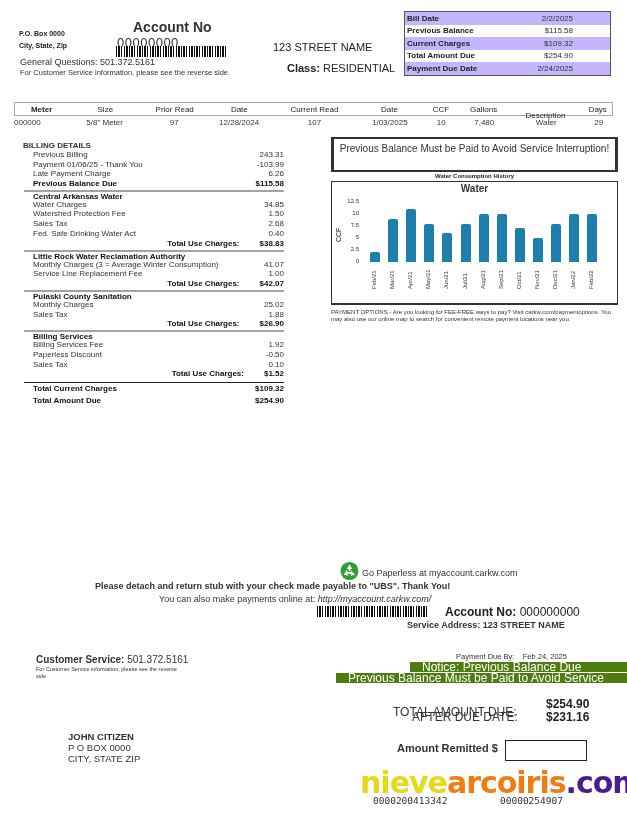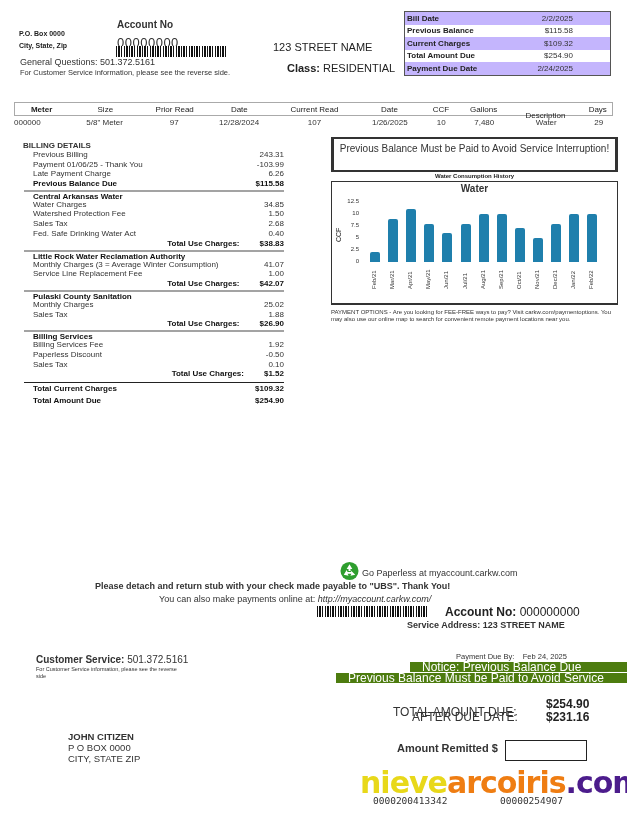--- a/index.html
+++ b/index.html
@@ -3,21 +3,21 @@
 <meta charset="utf-8">
 <style>
   * { box-sizing: border-box; margin: 0; padding: 0; }
   body { width: 627px; height: 813px; background: #fff; font-family: "Liberation Sans", sans-serif; color: #222; position: relative; overflow: hidden; }
   .abs { position: absolute; }
   .bold { font-weight: bold; }
   .barcode { background: repeating-linear-gradient(90deg,#111 0 1px,#fff 1px 2px,#111 2px 4px,#fff 4px 5px,#111 5px 6px,#fff 6px 8px,#111 8px 9px,#fff 9px 10px,#111 10px 12px,#fff 12px 13px); }
 
   
   .po { font-size: 7px; font-weight: bold; }
-  .acct-label { font-size: 10px; font-weight: bold; color:#333; }
+  .acct-label { font-size: 14px; font-weight: bold; color:#333;margin-left:16px; }
   .acct-num { font-size: 13px; color:#333; letter-spacing: 0.5px; }
   .gen-q { font-size: 9px; color:#333; }
   .cs-note { font-size: 7.5px; color:#333; }
   .street { font-size: 11px; color:#222; }
   .class-lbl { font-size: 11px; color:#222; }
 
   
   .summary { left: 404px; top: 11px; width: 207px; border: 1px solid #555; }
   .summary .row { display: flex; justify-content: space-between; font-size: 8px; padding: 1px 3px 1px 2px; height: 12.5px; align-items: center; }
   .summary .row.gray { background: #c4b5fd; }
@@ -130,21 +130,21 @@
       <div class="c" style="width: 80px; margin-top: 12px;">Description</div>
       <div class="c" style="width: 30px;">Days</div>
     </div>
   <div id="meter-rows">
       <div class="rw">
         <div class="c" style="width: 56px; text-align: left; padding-left: 0px;">000000</div>
         <div class="c" style="width: 78px;">5/8" Meter</div>
         <div class="c" style="width: 68px;">97</div>
         <div class="c" style="width: 68px;">12/28/2024</div>
         <div class="c" style="width: 90px;">107</div>
-        <div class="c" style="width: 68px;">1/26/2025</div>
+        <div class="c" style="width: 68px;">1/03/2025</div>
         <div class="c" style="width: 40px;">10</div>
         <div class="c" style="width: 50px;">7,480</div>
         <div class="c" style="width: 80px;">Water</div>
         <div class="c" style="width: 30px;">29</div>
       </div>
     </div>
 </div>
 
 <div class="abs billing" id="billing">
     <div class="title">BILLING DETAILS</div>

